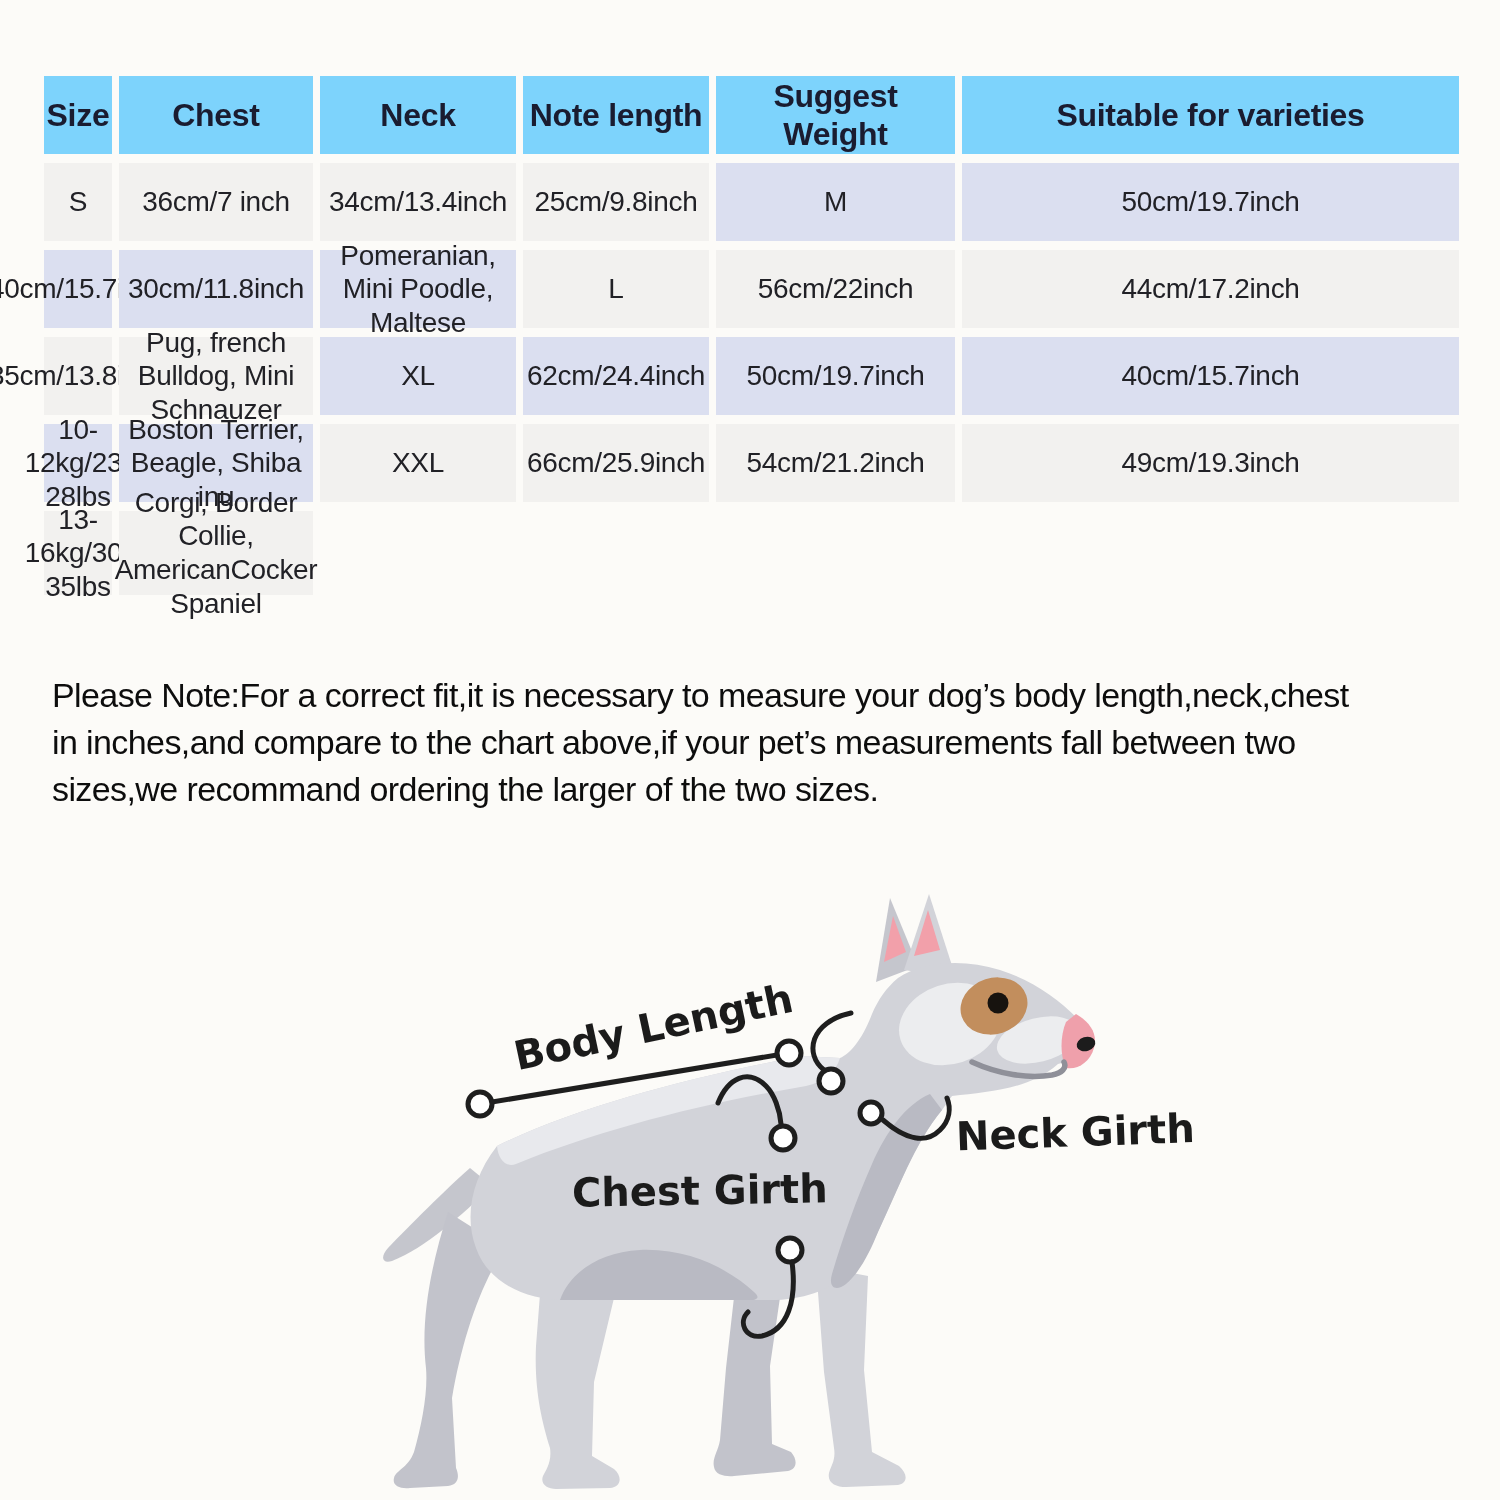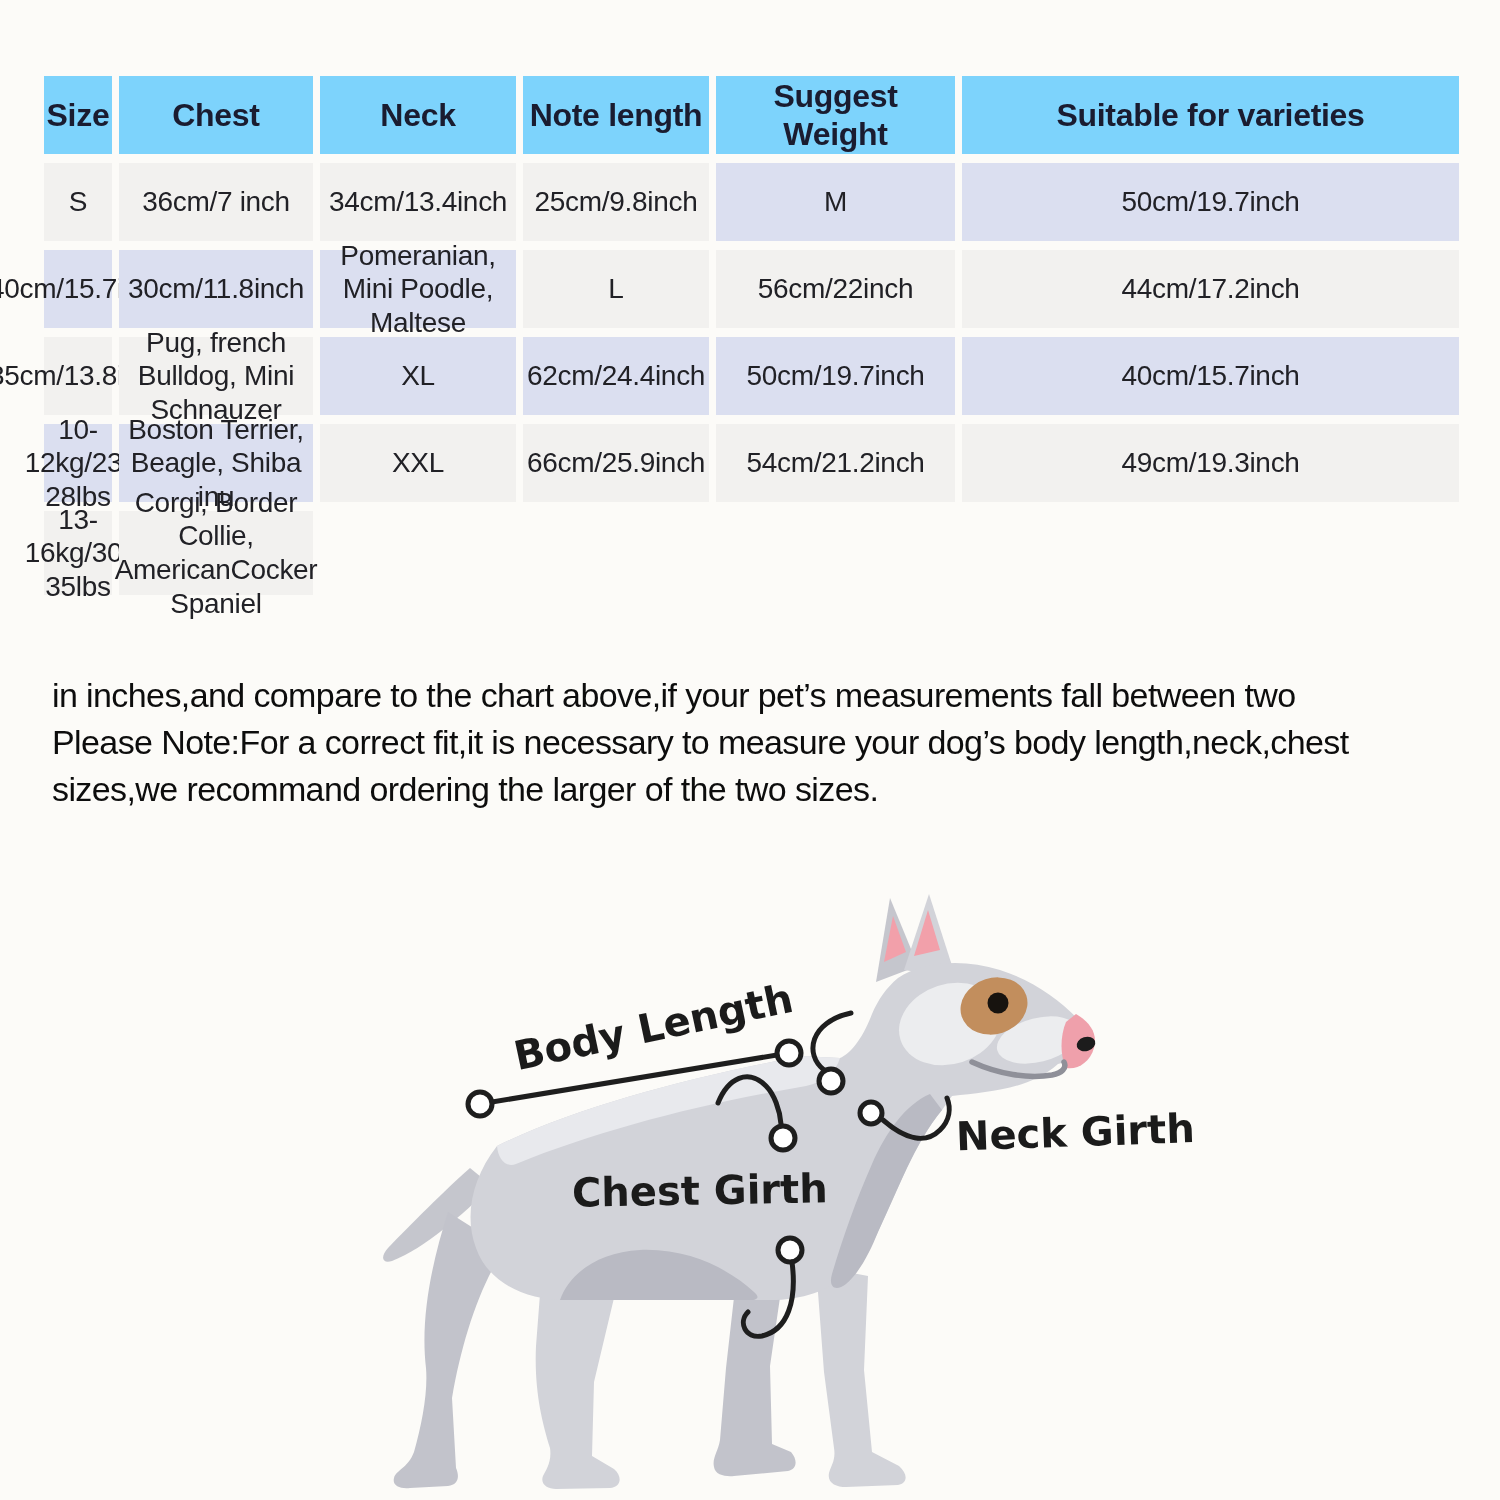--- a/index.html
+++ b/index.html
@@ -78,22 +78,22 @@
 
   <div class="cell rgray">XXL</div>
   <div class="cell rgray">66cm/25.9inch</div>
   <div class="cell rgray">54cm/21.2inch</div>
   <div class="cell rgray">49cm/19.3inch</div>
   <div class="cell rgray">13-16kg/30-35lbs</div>
   <div class="cell rgray">Corgi, Border Collie, AmericanCocker Spaniel</div>
 </div>
 
 <div class="note">
+  <div>Please Note:For a correct fit,it is necessary to measure your dog’s body length,neck,chest</div>
   <div>in inches,and compare to the chart above,if your pet’s measurements fall between two</div>
-  <div>Please Note:For a correct fit,it is necessary to measure your dog’s body length,neck,chest</div>
   <div>sizes,we recommand ordering the larger of the two sizes.</div>
 </div>
 
 <svg class="dog-svg" width="1170" height="620" viewBox="350 880 1170 620">
 
   <path fill="#c5c6cd" d="M 470,1168 C 445,1190 410,1225 388,1248 C 380,1257 382,1264 392,1261 C 425,1248 462,1215 492,1186 Z"></path>
 
   <path fill="#c2c3cb" d="M 448,1212 C 432,1262 420,1318 426,1368 C 428,1392 422,1424 414,1452 C 408,1468 396,1470 394,1478 C 392,1486 400,1489 410,1488 L 448,1486 C 458,1485 460,1477 456,1468 L 452,1398 C 462,1340 480,1285 505,1248 Z"></path>
 
   <path fill="#c2c3cb" d="M 738,1262 L 726,1368 L 720,1440 C 718,1452 712,1458 714,1467 C 715,1475 726,1477 734,1476 L 788,1471 C 797,1469 798,1460 791,1452 L 772,1444 L 770,1366 L 784,1270 Z"></path>

